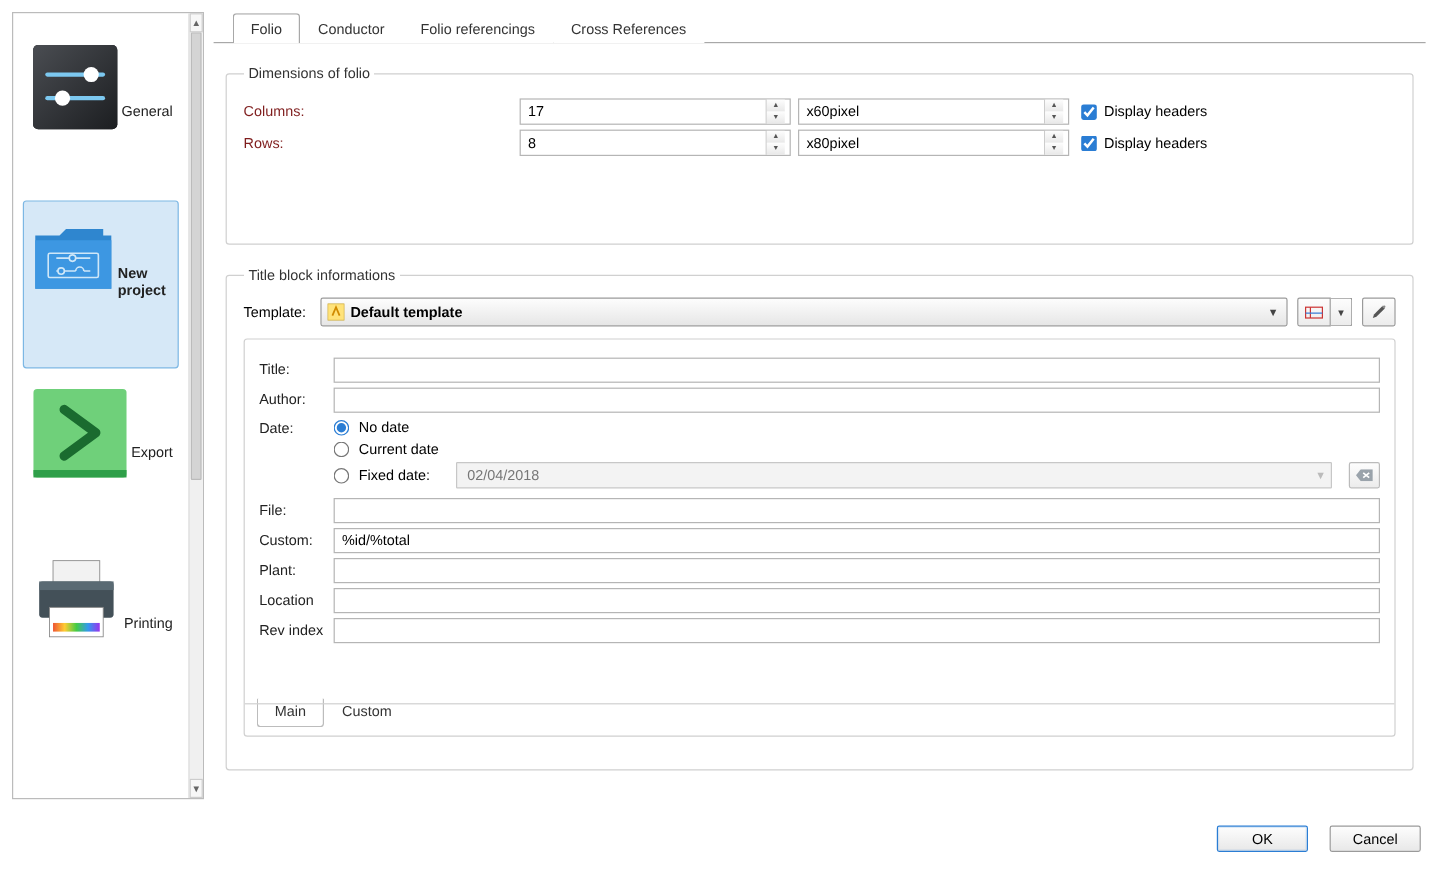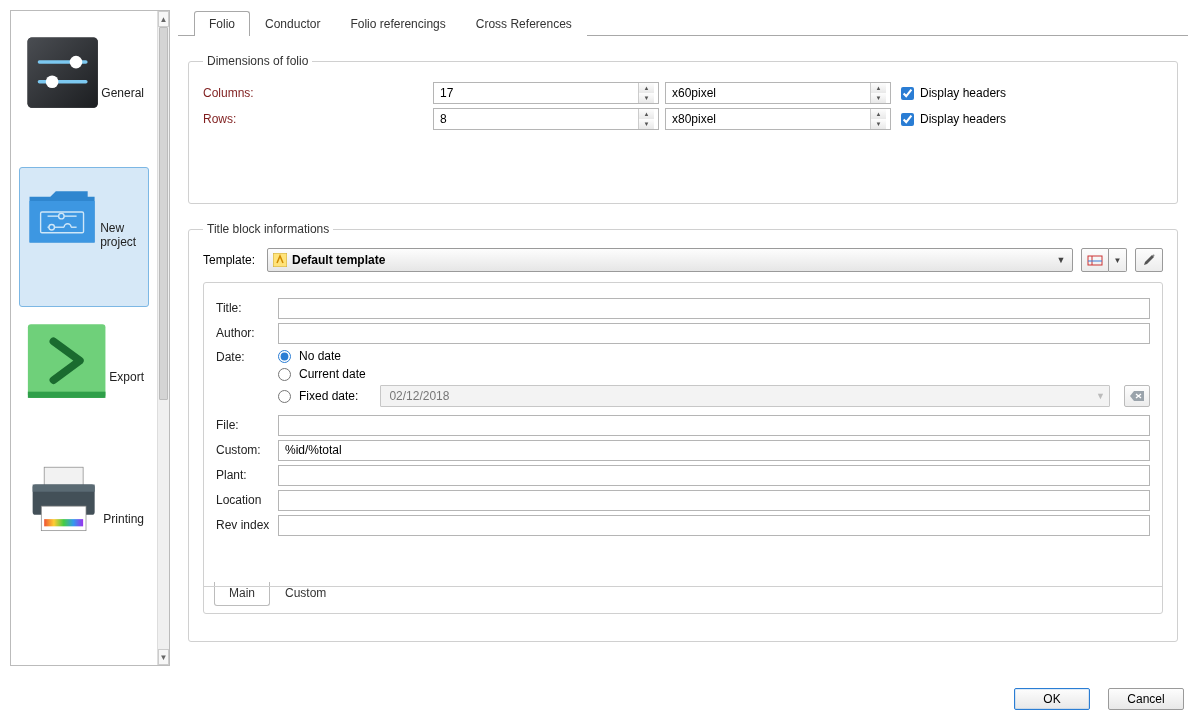--- a/index.html
+++ b/index.html
@@ -4,21 +4,21 @@
 <style>
 * { box-sizing: border-box; margin: 0; padding: 0; font-family: "Segoe UI", Tahoma, sans-serif; font-size: 12px; }
 body { background: #fff; width: 1198px; height: 724px; overflow: hidden; position: relative; }
 
 .main-container { display: flex; width: 100%; height: 676px; padding: 10px; gap: 8px; }
 
 
 .sidebar-wrap { width: 160px; height: 656px; border: 1px solid #bbb; background: #fff; position: relative; display:flex; }
 .sidebar { flex:1; overflow-y: auto; padding: 14px 8px; }
 .sidebar-item { display: flex; align-items: center; padding: 8px 4px 12px; cursor: pointer; border: 1px solid transparent; border-radius: 3px; margin-bottom: 2px; }
-.sidebar-item.selected { background: #d6e8f7; border: 1px solid #7cb7e4; }
+.sidebar-item.selected { background: #d6e8f7; border: 1px solid #7cb7e4; font-weight: bold; }
 .sidebar-icon { width: 110px; height: 110px; margin-bottom: 8px; }
 .sidebar-label { font-size: 12px; color: #222; }
 .scroll-gutter { width: 12px; background: #f0f0f0; border-left:1px solid #ddd; position:relative; }
 .scroll-arrow { height: 16px; display:flex; align-items:center; justify-content:center; color:#666; font-size:8px; border:1px solid #ccc; background:#f7f7f7;}
 .scroll-track { position:absolute; top:16px; bottom:16px; left:0; right:0; }
 .scroll-thumb { position:absolute; top:0; left:1px; right:1px; height:60%; background:#d4d4d4; border:1px solid #bbb; border-radius:1px;}
 .scroll-bottom { position:absolute; bottom:0; left:0; right:0;}
 
 
 .content { flex: 1; display: flex; flex-direction: column; }
@@ -279,21 +279,21 @@
               <label class="radio-row">
                 <input type="radio" name="dopt" style="">
                 <span>Current date</span>
               </label>
               <div class="radio-row" style="align-items:center;">
                 <label class="radio-row" style="gap:8px;">
                   <input type="radio" name="dopt" style="">
                   <span>Fixed date:</span>
                 </label>
                 <div class="fixed-date-input">
-                  <span>02/12/2018</span>
+                  <span>02/04/2018</span>
                   <span class="dd">▼</span>
                 </div>
                 <div class="clear-date">
                   <svg width="14" height="10" viewBox="0 0 14 10">
                       <path d="M4 0 L14 0 L14 10 L4 10 L0 5 Z" fill="#9aa3ab"></path>
                       <path d="M6 3 L11 7 M11 3 L6 7" stroke="#fff" stroke-width="1.4"></path>
                     </svg>
                 </div>
               </div>
             </div>

